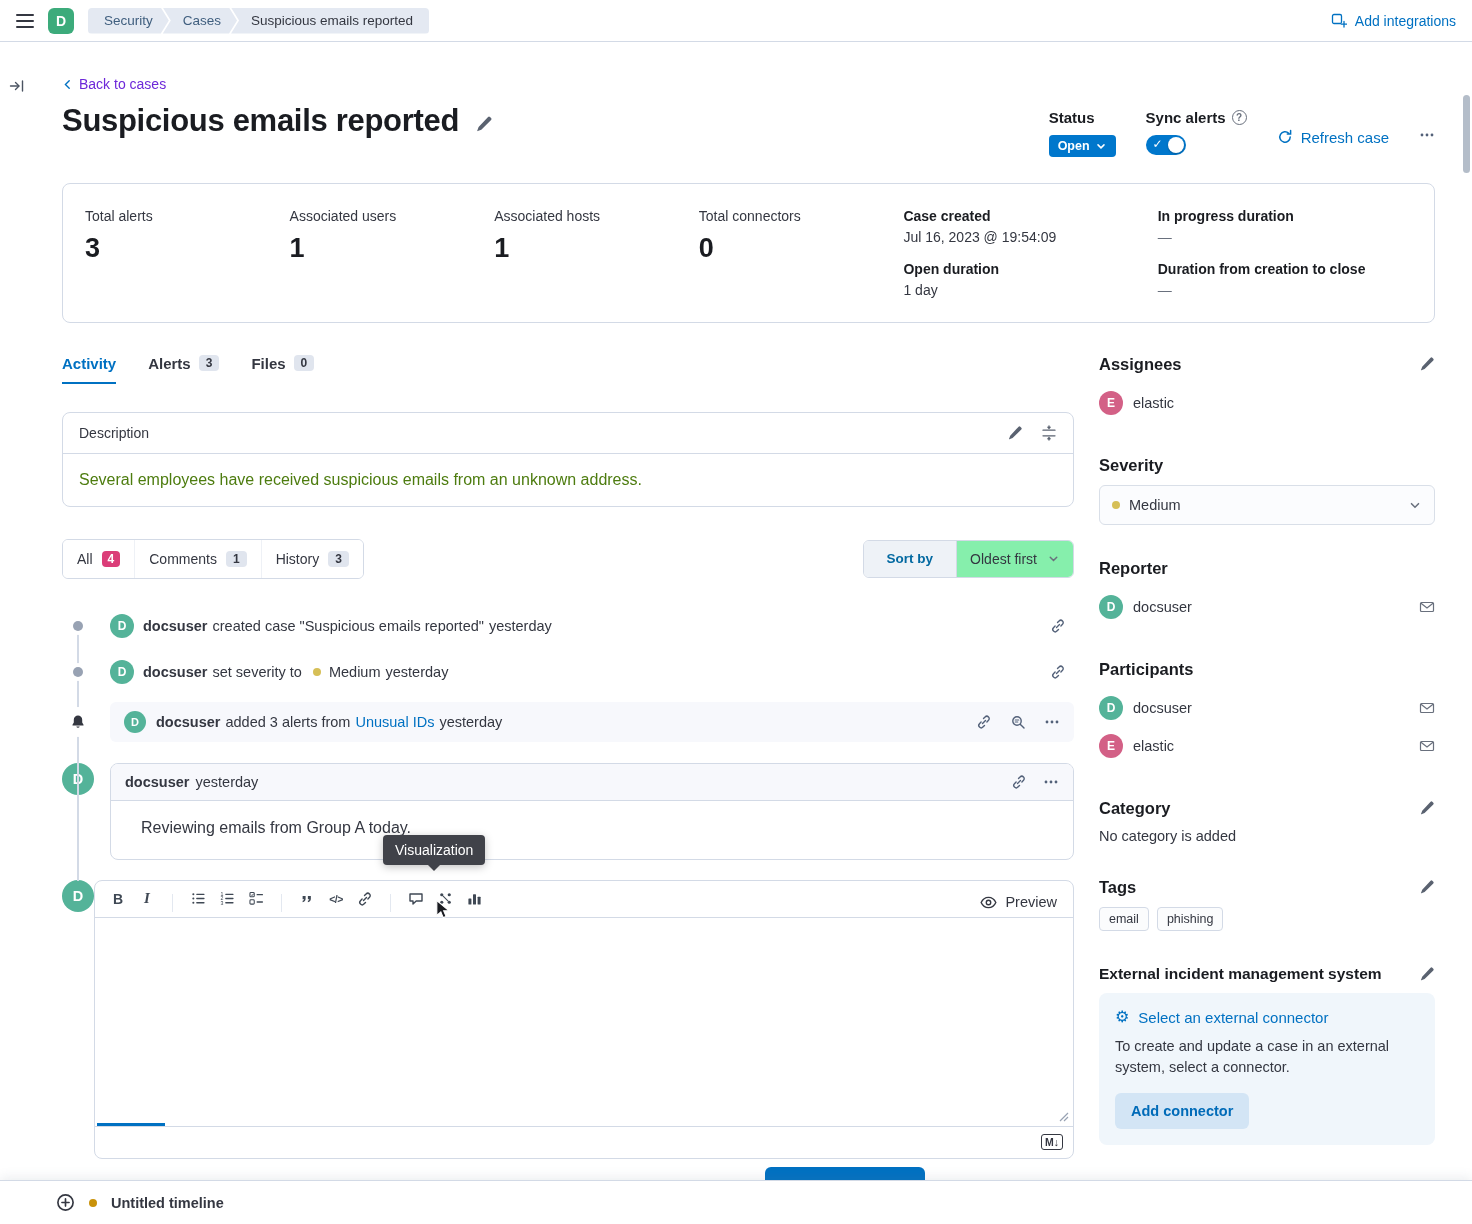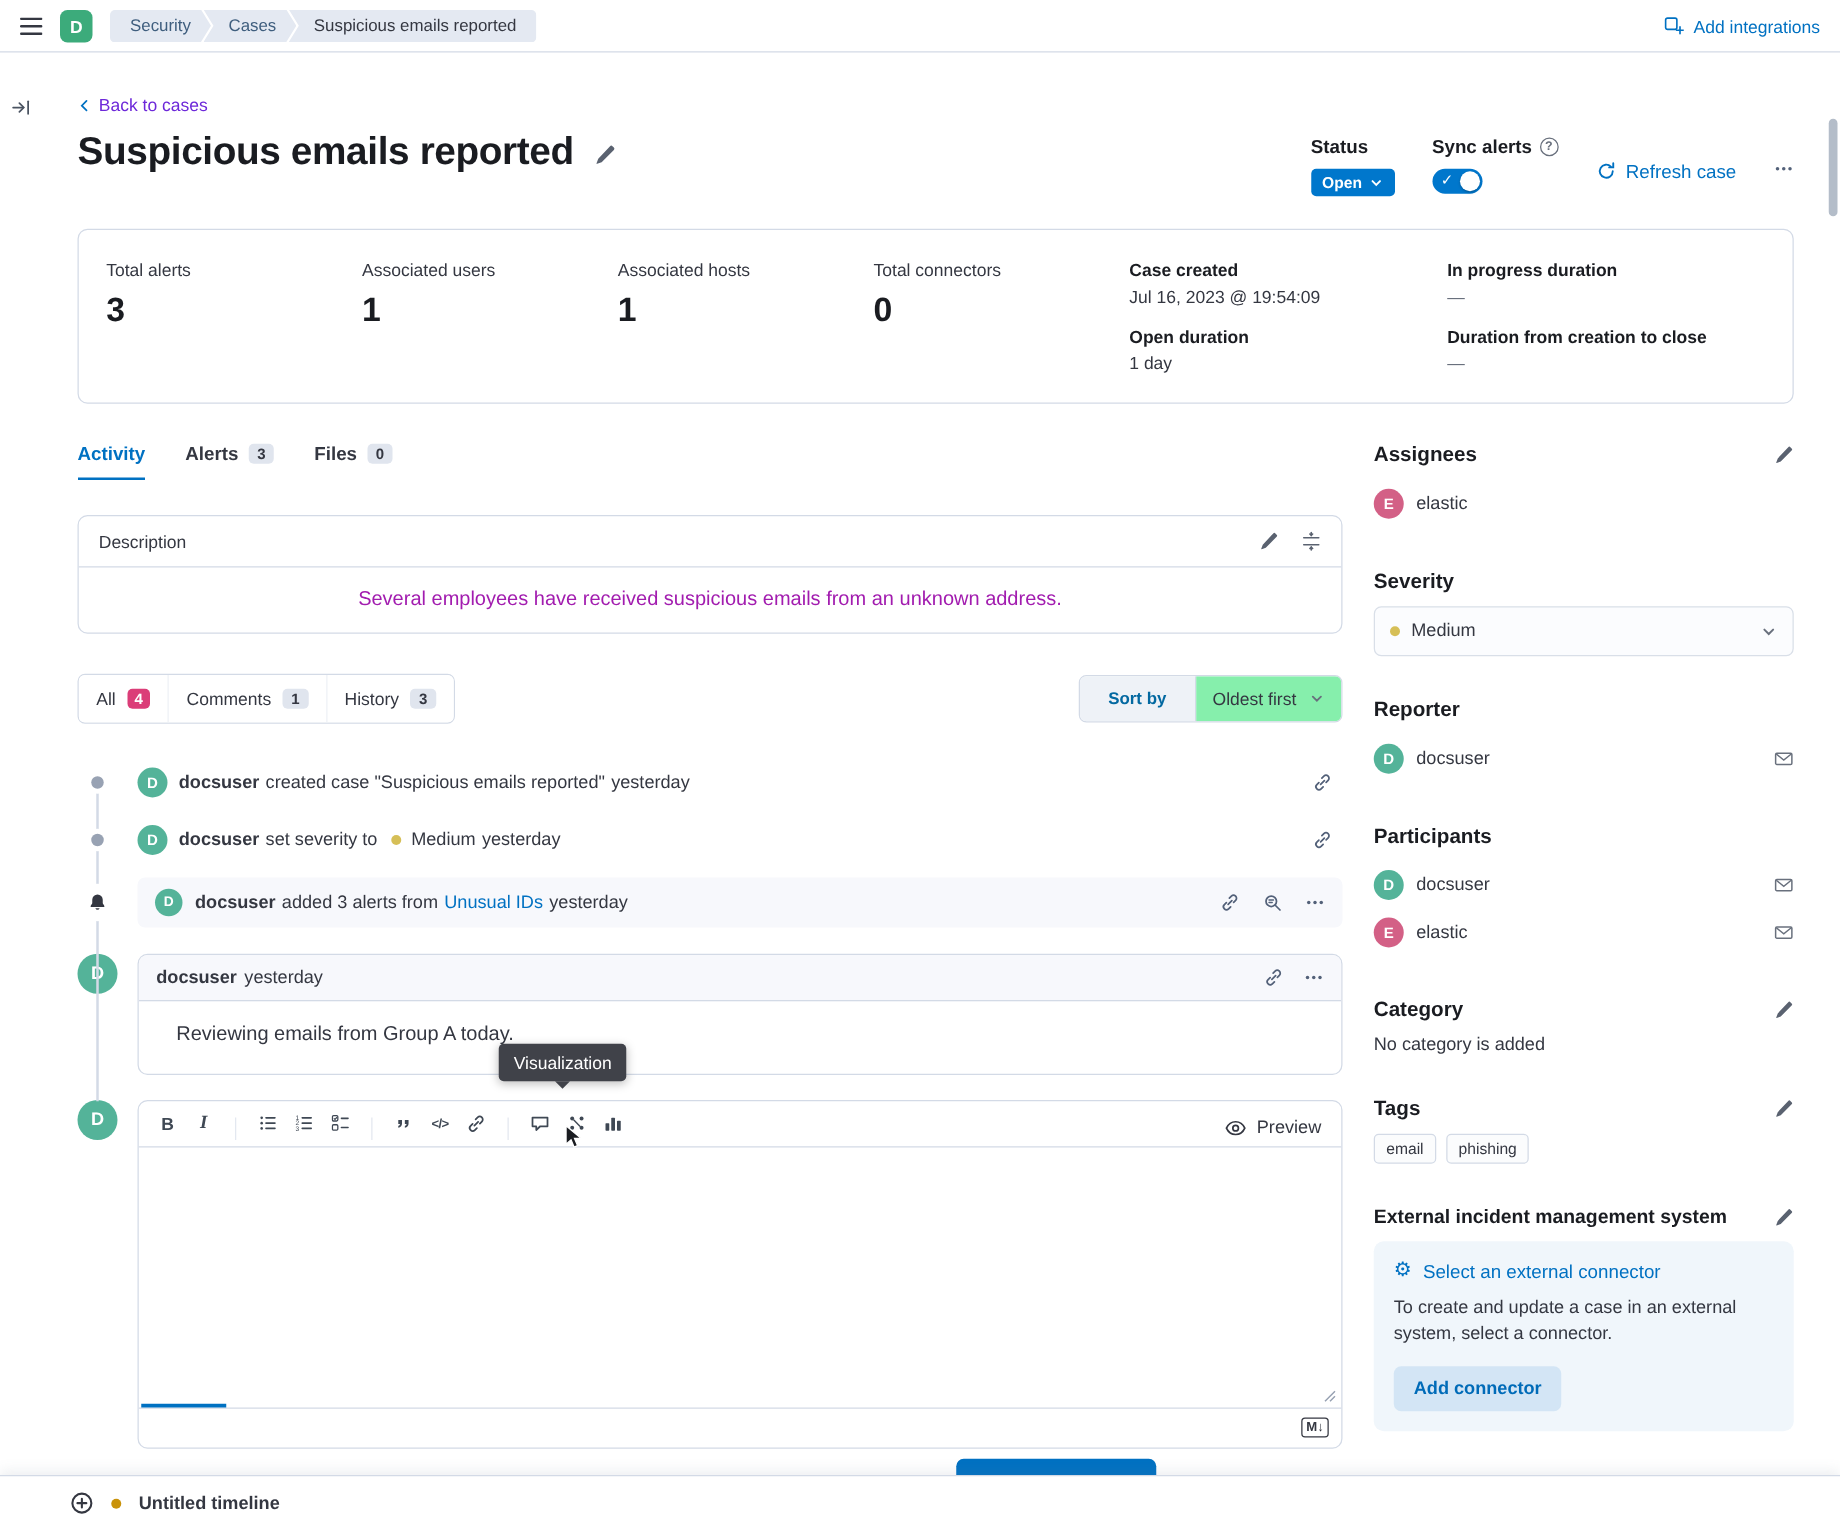--- a/index.html
+++ b/index.html
@@ -75,21 +75,21 @@
   .tab { font-size:15px; font-weight:600; color:#343741; padding-bottom:12px; display:flex; align-items:center; gap:8px; cursor:pointer; }
   .tab.active { color:#0071c2; box-shadow:inset 0 -2px 0 #0071c2; }
   .count-badge { background:#e0e5ee; border-radius:4px; font-size:12px; font-weight:600; padding:1px 7px; color:#343741; }
 
   
   .desc-panel { border:1px solid #d3dae6; border-radius:8px; margin-top:28px; }
   .desc-head { display:flex; align-items:center; justify-content:space-between; padding:12px 16px; }
   .desc-title { font-size:14px; color:#343741; }
   .desc-icons { display:flex; gap:18px; color:#5a6270; align-items:center; }
   .desc-icons > span { cursor:pointer; }
-  .desc-body { border-top:1px solid #d3dae6; padding:17px 16px; font-size:16px; color:#a21caf;text-align:center; }
+  .desc-body { border-top:1px solid #d3dae6; padding:17px 16px; font-size:16px; color:#4d7c0f; }
 
   
   .filter-row { display:flex; justify-content:space-between; margin-top:32px; align-items:center; }
   .filter-group { display:flex; border:1px solid #d3dae6; border-radius:6px; overflow:hidden; }
   .filter-btn { display:flex; align-items:center; gap:9px; padding:0 14px; height:38px; font-size:14px;
     background:#fff; border:none; cursor:pointer; color:#343741; font-family:inherit; }
   .filter-btn + .filter-btn { border-left:1px solid #eef1f6; }
   .nbadge { background:#db3d78; color:#fff; border-radius:4px; font-size:12px; font-weight:600; min-width:12px;
     padding:1px 6px; text-align:center; }
   .sort-group { display:flex; border:1px solid #d3dae6; border-radius:6px; overflow:hidden; height:38px; }
@@ -130,21 +130,21 @@
   .cbox { flex:1; margin-left:16px; border:1px solid #d3dae6; border-radius:8px; overflow:hidden; background:#fff; }
   .cbox-head { background:#f7f8fc; padding:10px 14px; display:flex; align-items:center; justify-content:space-between;
     font-size:14.5px; border-bottom:1px solid #d3dae6; }
   .cbox-head .who { display:flex; gap:6px; align-items:center; }
   .cbox-head .hicons { display:flex; gap:16px; color:#536179; align-items:center; }
   .cbox-head .hicons span { cursor:pointer; }
   .cbox-body { padding:18px 14px 22px 30px; font-size:16px; }
 
   
   .editor-wrap { display:flex; margin-top:20px; align-items:flex-start; }
-  .editor { flex:1; margin-left:16px; border:1px solid #d3dae6; border-radius:8px; position:relative; background:#fff; }
+  .editor { flex:1; border:1px solid #d3dae6; border-radius:8px; position:relative; background:#fff; }
   .ed-toolbar { display:flex; align-items:flex-end; padding:5px 10px; border-bottom:1px solid #d3dae6; color:#3f4854; gap:3px; }
   .tbtn { width:26px; height:26px; display:flex; align-items:center; justify-content:center; border-radius:4px;
     cursor:pointer; background:none; border:none; color:#3f4854; padding:0; font-family:inherit; }
   .tbtn.bold::before { content:"B"; font-weight:800; font-size:14px; }
   .tbtn.italic::before { content:"I"; font-style:italic; font-family:"Liberation Serif",serif; font-size:15px; font-weight:700; }
   .tbtn.code::before { content:"</>"; font-size:10.5px; font-weight:700; letter-spacing:-0.5px; }
   .tsep { width:1px; height:18px; background:#e3e8f0; margin:0 9px; }
   .preview-btn { margin-left:auto; display:flex; align-items:center; gap:8px; font-size:14.5px; color:#343741;
     cursor:pointer; background:none; border:none; font-family:inherit; }
   .ed-body { height:208px; position:relative; }

